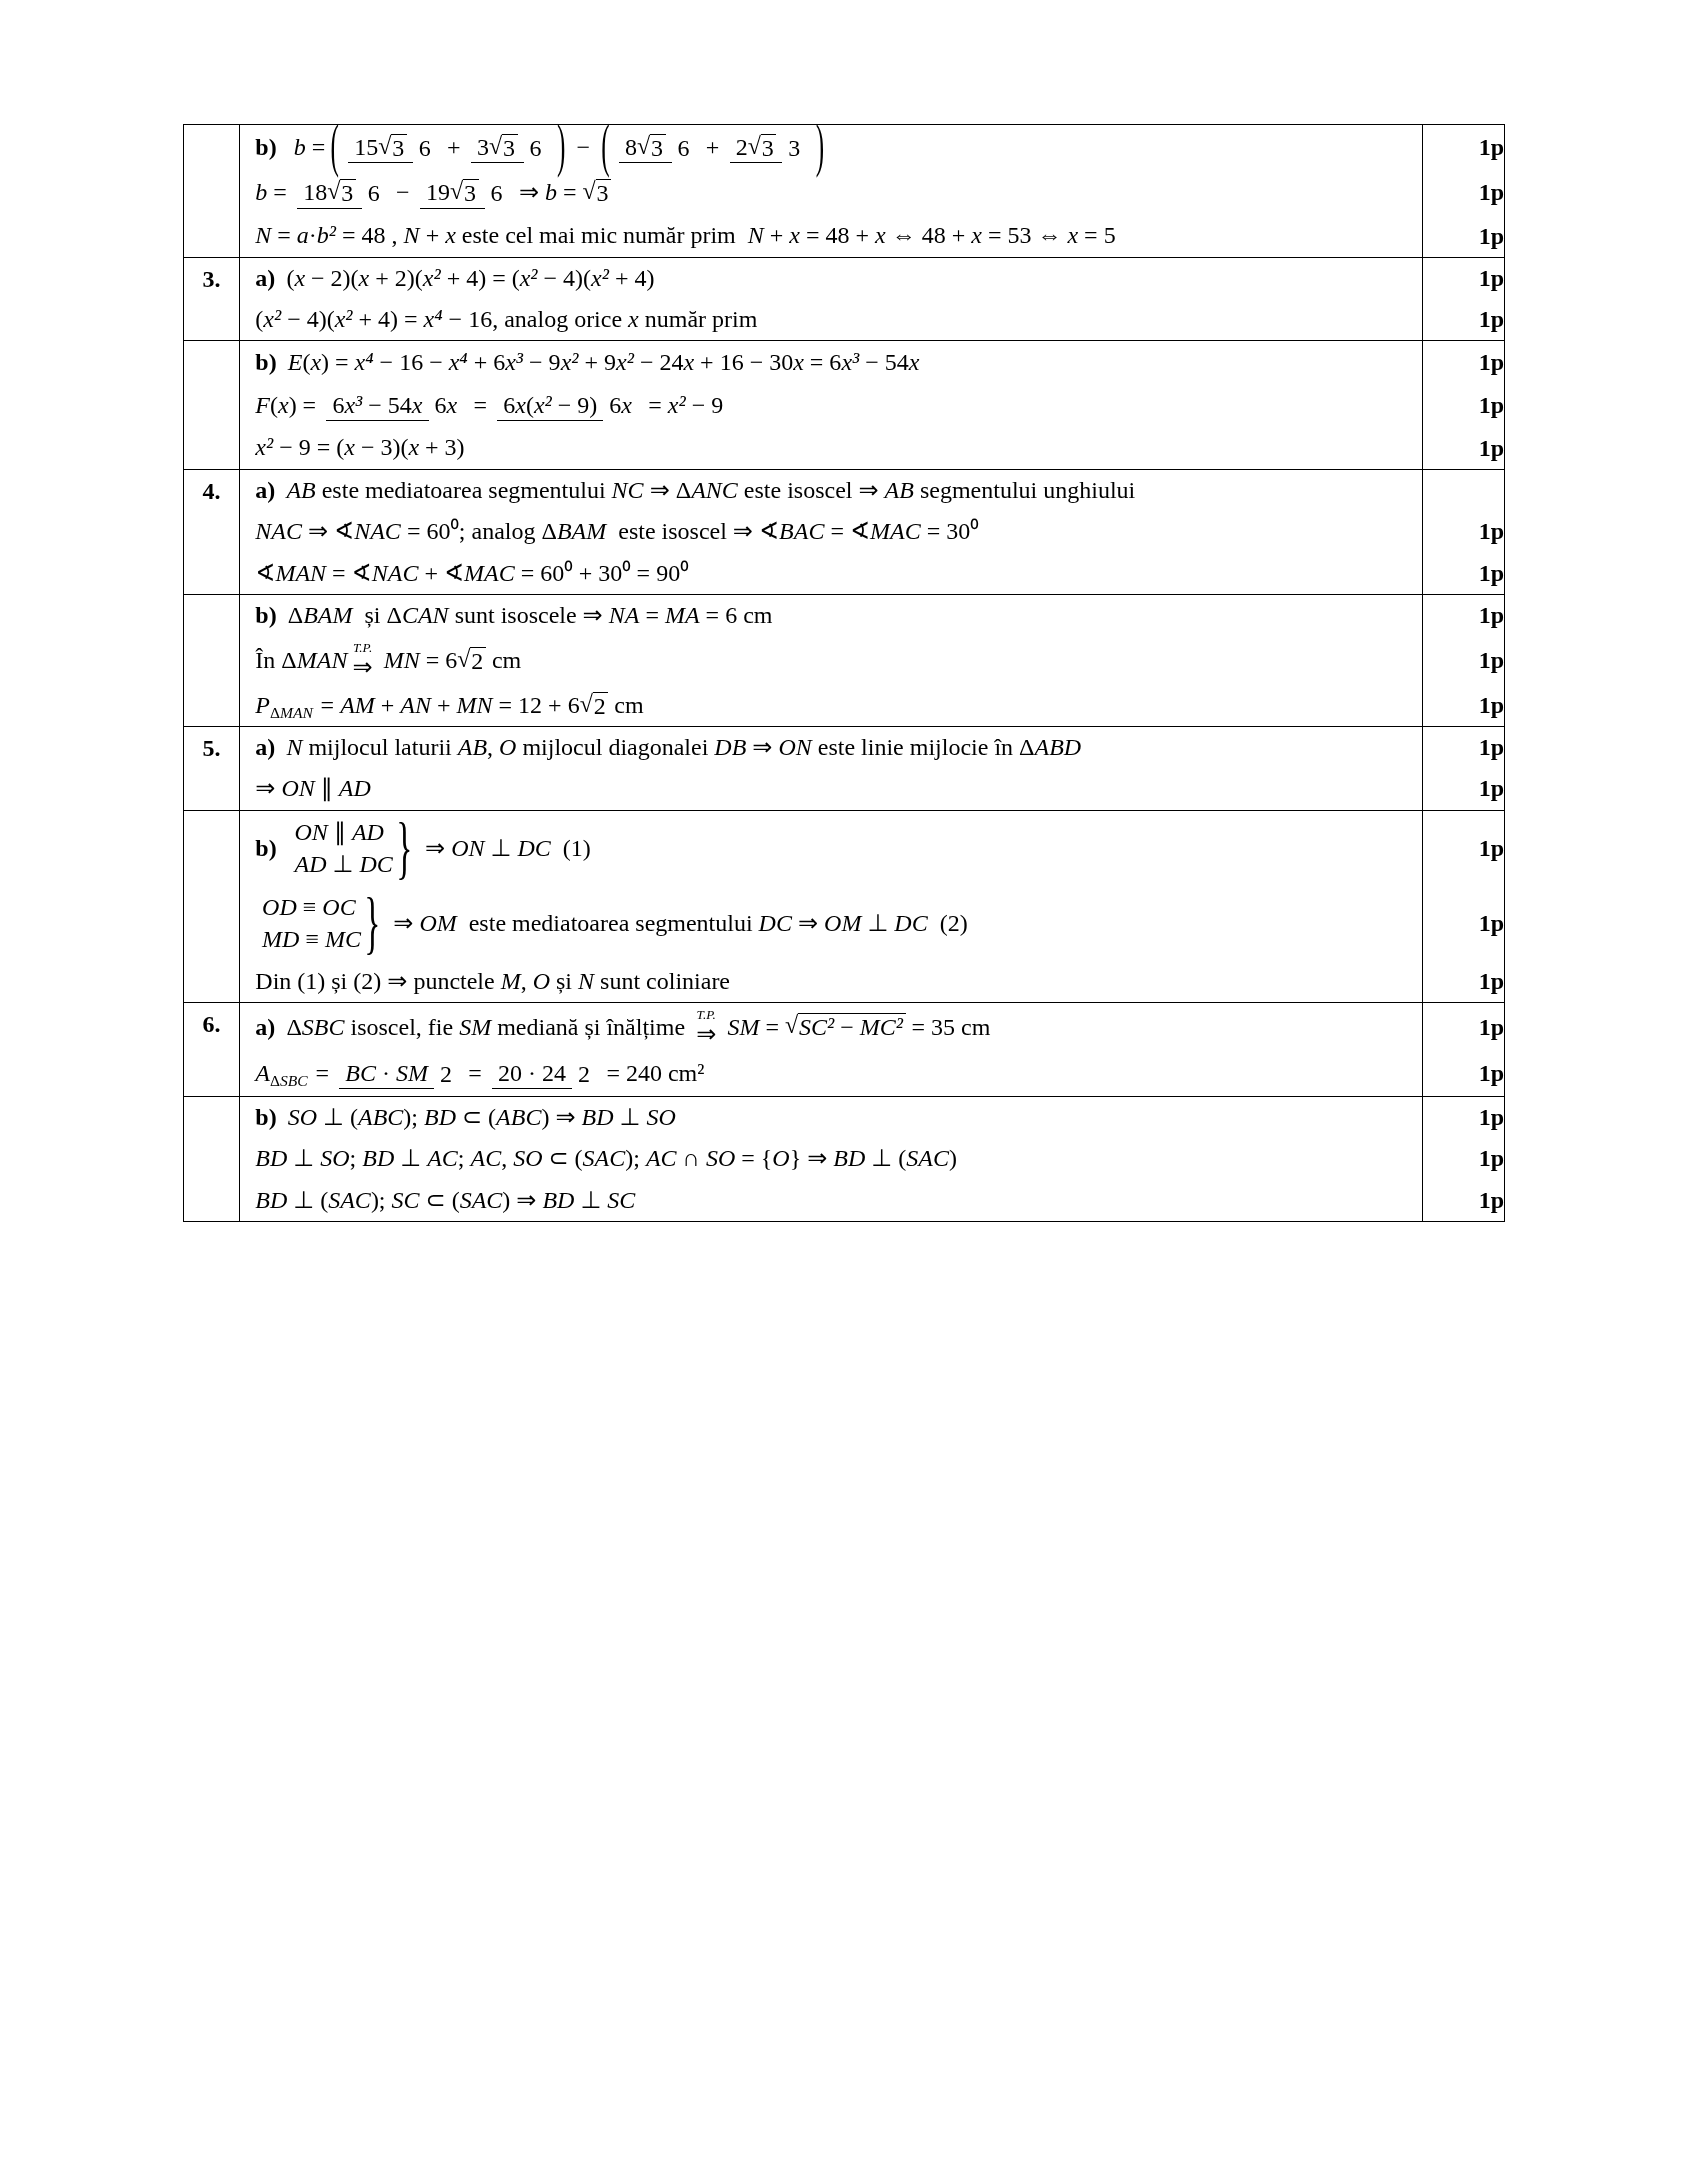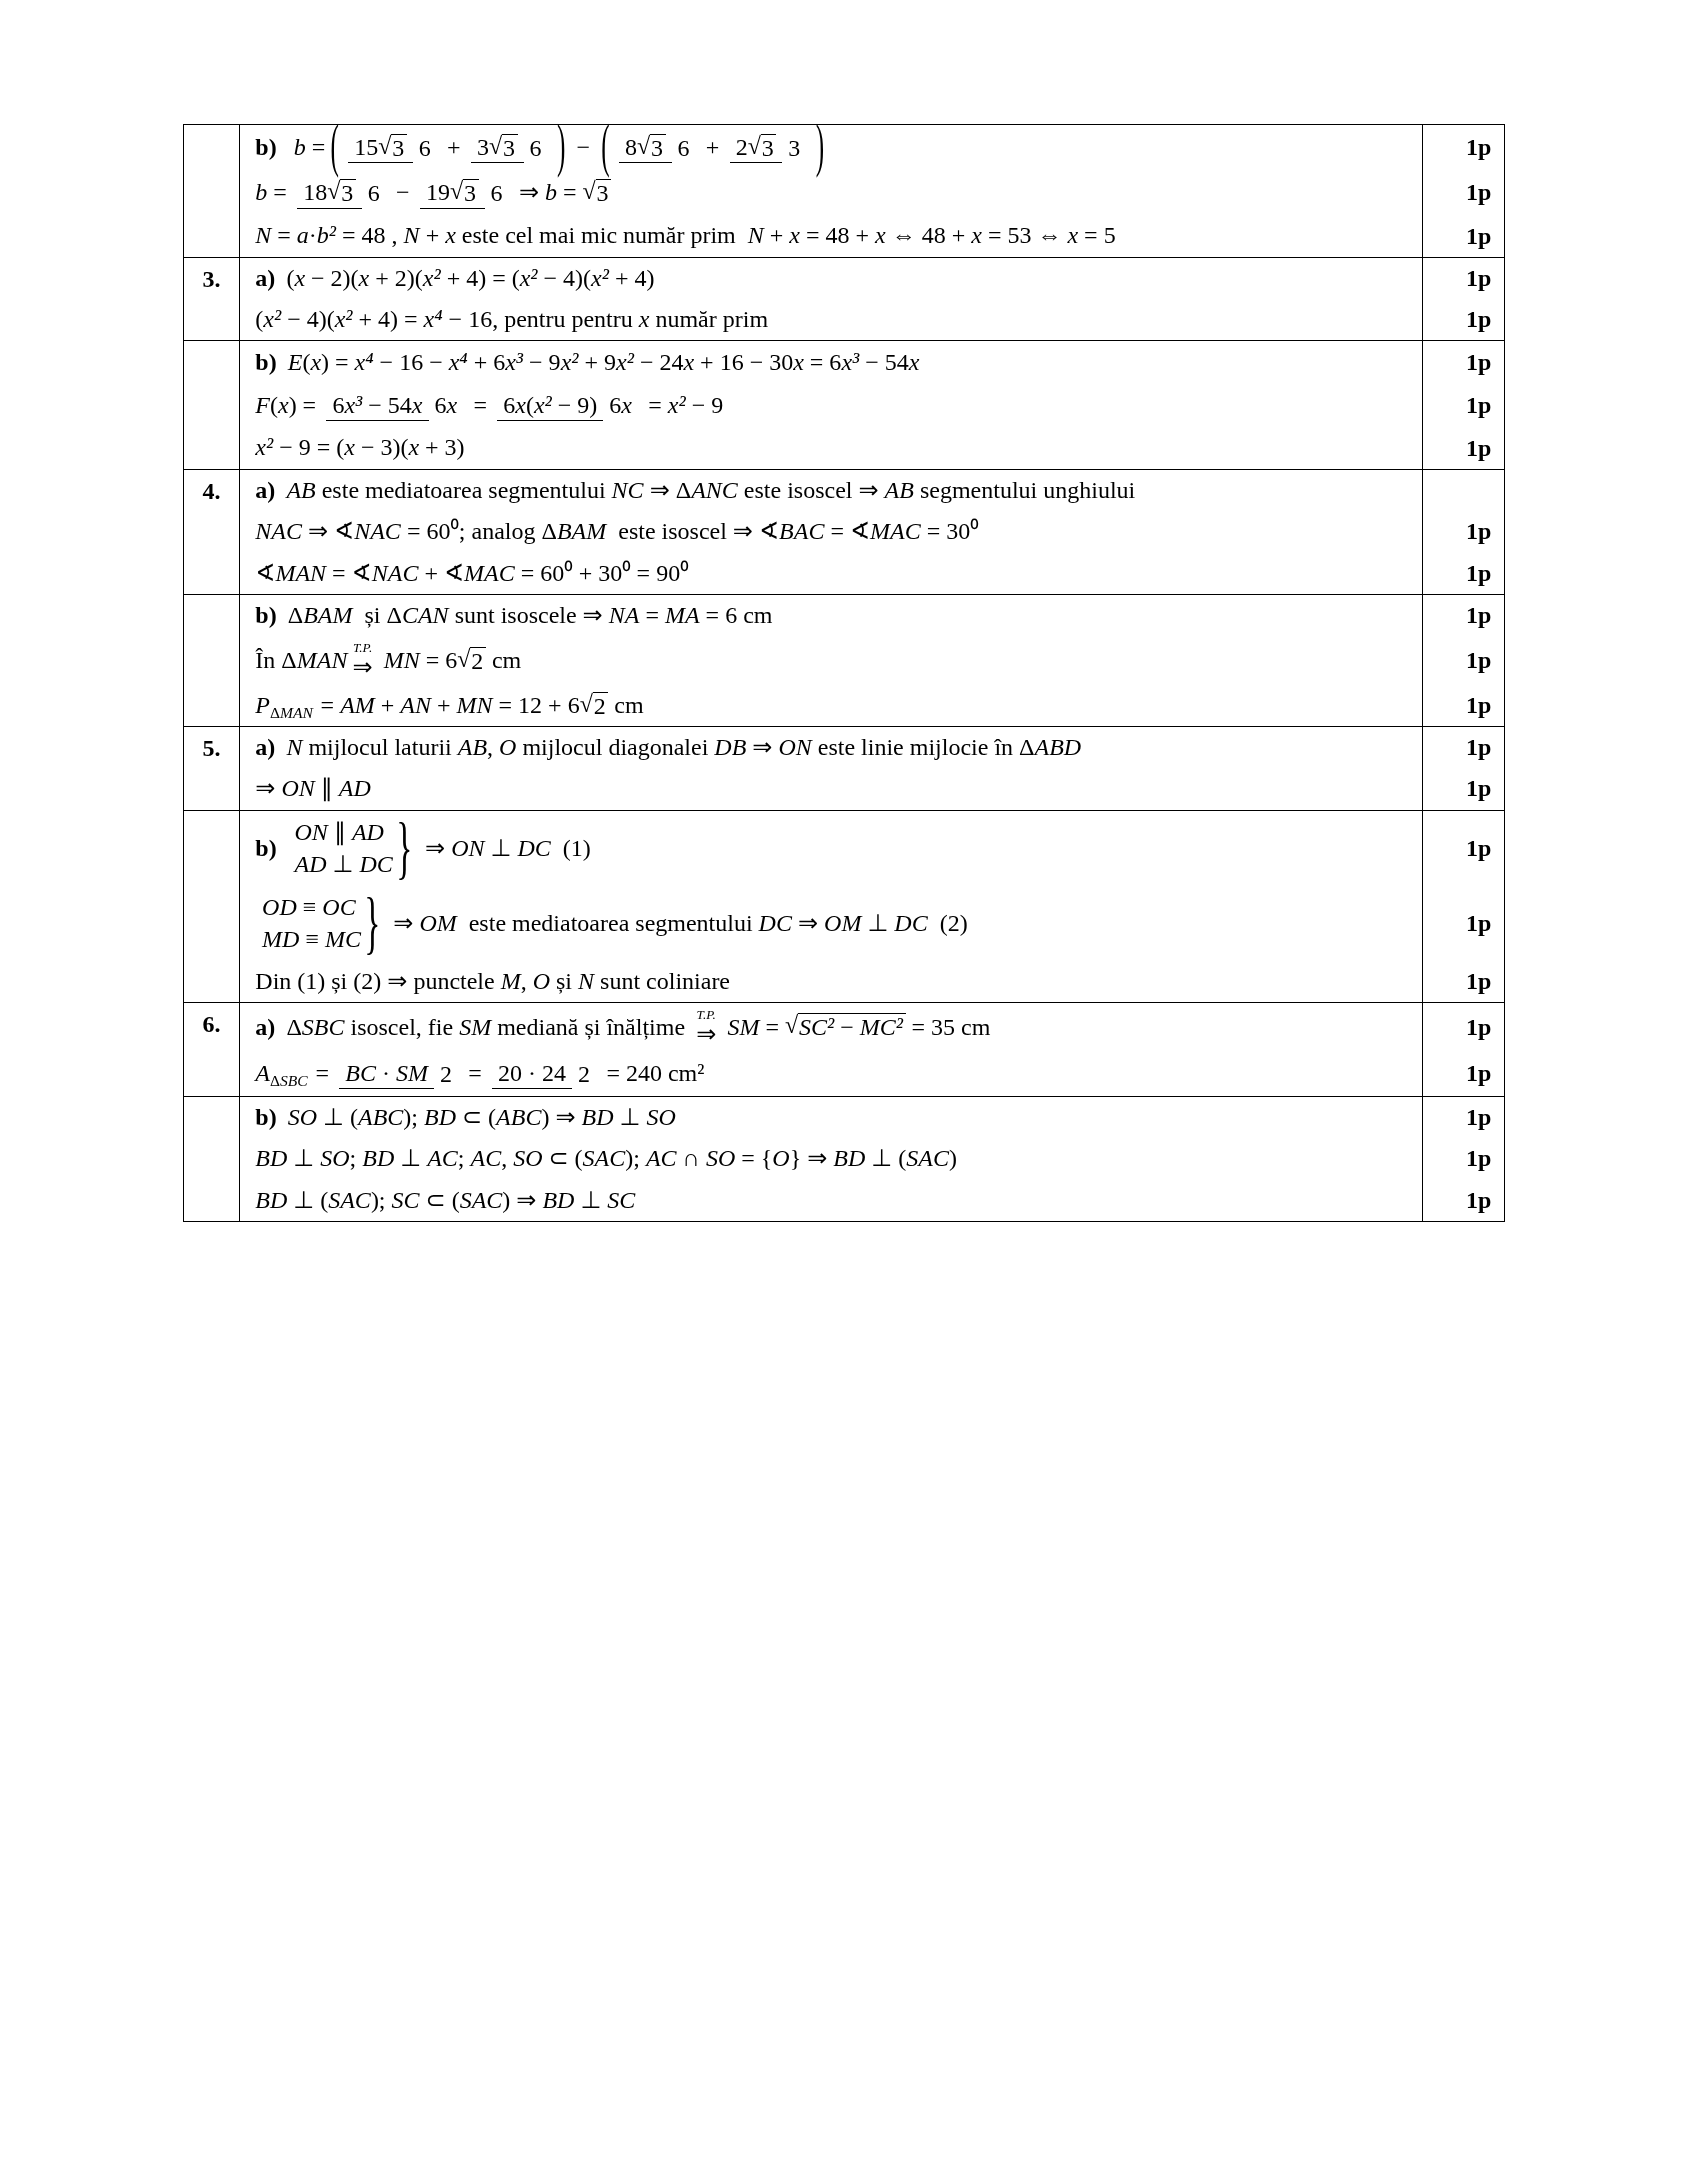--- a/index.html
+++ b/index.html
@@ -20,21 +20,21 @@
     font-weight:bold;text-align:center;padding-top:8.5px;
   }
   .bbody{flex:1;display:flex;flex-direction:column;min-width:0;}
   .line-row{display:flex;align-items:stretch;}
   .lc{
     flex:1;display:flex;align-items:center;flex-wrap:wrap;
     padding:5.1px 8.5px 5.1px 15.3px;min-height:41px;box-sizing:border-box;line-height:1.3;
   }
   .pt{
     flex:0 0 82px;width:82px;border-left:1.7px solid #000;box-sizing:border-box;
-    display:flex;align-items:center;justify-content:flex-start;font-weight:bold;padding-left:43px;
+    display:flex;align-items:center;justify-content:flex-end;font-weight:bold;padding-left:43px;
   }
   .bold{font-weight:bold;margin-right:5.1px;}
   .it{font-style:italic;}
   .frac{
     display:inline-flex;flex-direction:row;align-items:center;
     vertical-align:middle;margin:1.7px 4.3px;text-align:center;line-height:1.25;
   }
   .frac .fn{border-bottom:1.7px solid #000;padding:0 6px;}
   .frac .fd{padding:0 6px;}
   .sqrt{display:inline-flex;align-items:flex-start;line-height:1.15;}
@@ -158,21 +158,21 @@
               <span class="mseg bold">a) </span>
               <span class="mseg"><span class="mseg">(</span><span class="mseg it">x</span><span class="mseg"> − 2)(</span><span class="mseg it">x</span><span class="mseg"> + 2)(</span><span class="mseg it">x²</span><span class="mseg"> + 4) = (</span><span class="mseg it">x²</span><span class="mseg"> − 4)(</span><span class="mseg it">x²</span><span class="mseg"> + 4)</span></span>
             </div>
             <div class="pt">
               <span>1p</span>
             </div>
           </div>
           <div class="line-row">
             <div class="lc">
               <span class="mseg"><span class="mseg">(</span><span class="mseg it">x²</span><span class="mseg"> − 4)(</span><span class="mseg it">x²</span><span class="mseg"> + 4) = </span><span class="mseg it">x⁴</span><span class="mseg"> − 16,</span></span>
-              <span class="mseg"> pentru pentru </span>
+              <span class="mseg"> analog orice </span>
               <span class="mseg"><span class="mseg it">x</span></span>
               <span class="mseg"> număr prim</span>
             </div>
             <div class="pt">
               <span>1p</span>
             </div>
           </div>
         </div>
       </div>
       <div class="band">

